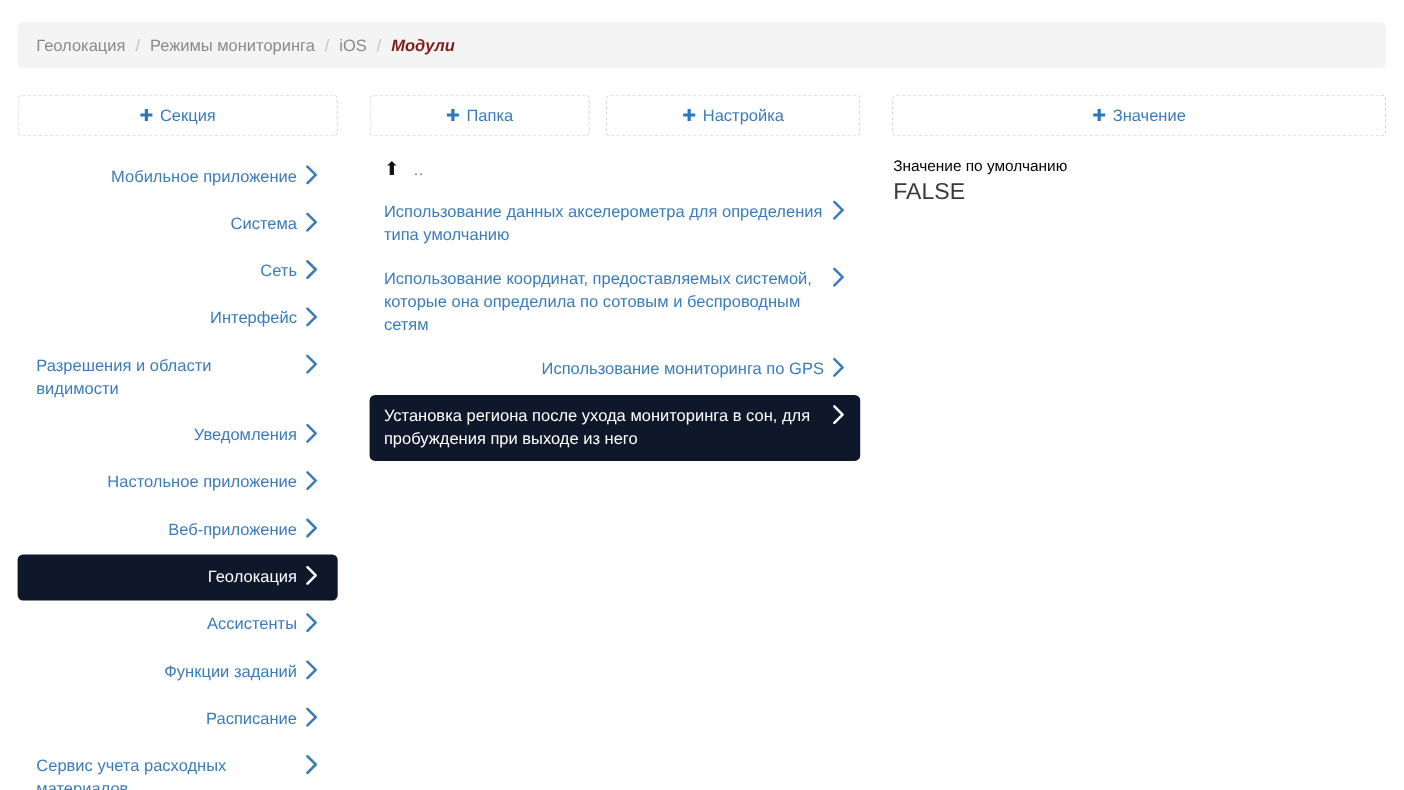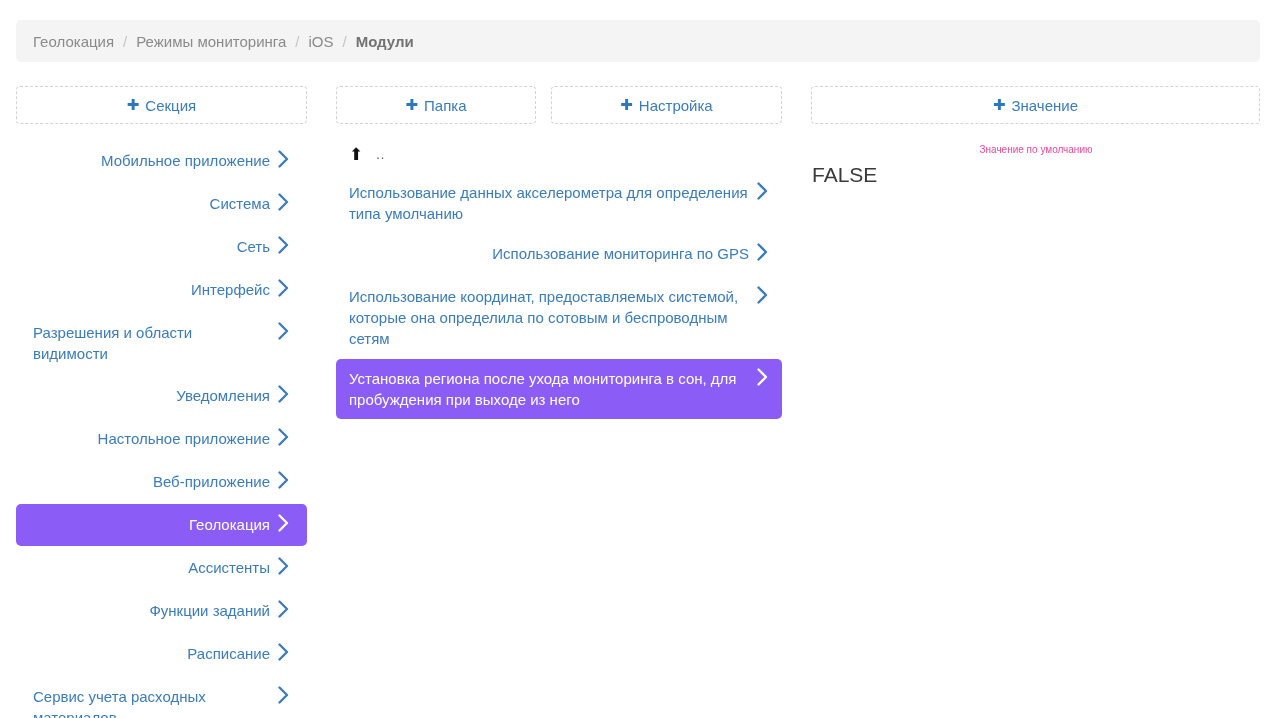--- a/index.html
+++ b/index.html
@@ -27,22 +27,23 @@
     align-items: center;
     padding-left: 17px;
   }
   .crumb {
     font-size: 15px;
     color: #8a8a8a;
     text-decoration: none;
     white-space: nowrap;
   }
   .crumb.active {
-    color: #737373;
+    color: #7f1d1d;
     font-weight: bold;
+    font-style: italic;
   }
   .crumb-sep {
     font-size: 15px;
     color: #c4c4c4;
     margin: 0 9px;
     user-select: none;
   }
 
   
   .add-btn {
@@ -98,21 +99,21 @@
     color: #3b7cb8;
   }
   .nav-row .chev {
     flex: 0 0 auto;
     color: #3b7cb8;
     line-height: 20px;
     display: block;
   }
   .nav-row .chev svg { display: block; }
   .nav-row.selected {
-    background: #8b5cf6;
+    background: #0f172a;
   }
   .nav-row.selected .label { color: #ffffff; }
   .nav-row.selected .chev  { color: #ffffff; }
 
   
   .col-items .nav-row {
     padding: 9px 14px 9px 13px;
   }
   .col-items .nav-row .label { line-height: 21px; }
 
@@ -132,25 +133,24 @@
     line-height: 1;
   }
   .up-row .dots {
     font-size: 13px;
     color: #555555;
     letter-spacing: 1px;
   }
 
   
   .detail-label {
-    font-size: 10px;
-    color: #ec4899;
+    font-size: 14px;
+    color: #000000;
     line-height: 20px;
     padding-left: 1px;
-    text-align: center;
   }
   .detail-value {
     font-size: 21px;
     color: #3a3a3a;
     line-height: 28px;
     padding-left: 1px;
     margin-top: 1px;
   }
 </style>
 </head>
@@ -298,29 +298,29 @@
   <div id="modules-rows">
       <div class="nav-row">
         <span class="label">Использование данных акселерометра для определения типа умолчанию</span>
         <span class="chev">
           <svg width="11" height="18" viewBox="0 0 11 18" fill="none" xmlns="http://www.w3.org/2000/svg">
             <path d="M1.5 1.5 L9 9 L1.5 16.5" stroke="currentColor" stroke-width="2.3" stroke-linecap="round" stroke-linejoin="round"></path>
           </svg>
         </span>
       </div>
       <div class="nav-row">
-        <span class="label">Использование мониторинга по GPS</span>
+        <span class="label">Использование координат, предоставляемых системой, которые она определила по сотовым и беспроводным сетям</span>
         <span class="chev">
           <svg width="11" height="18" viewBox="0 0 11 18" fill="none" xmlns="http://www.w3.org/2000/svg">
             <path d="M1.5 1.5 L9 9 L1.5 16.5" stroke="currentColor" stroke-width="2.3" stroke-linecap="round" stroke-linejoin="round"></path>
           </svg>
         </span>
       </div>
       <div class="nav-row">
-        <span class="label">Использование координат, предоставляемых системой, которые она определила по сотовым и беспроводным сетям</span>
+        <span class="label">Использование мониторинга по GPS</span>
         <span class="chev">
           <svg width="11" height="18" viewBox="0 0 11 18" fill="none" xmlns="http://www.w3.org/2000/svg">
             <path d="M1.5 1.5 L9 9 L1.5 16.5" stroke="currentColor" stroke-width="2.3" stroke-linecap="round" stroke-linejoin="round"></path>
           </svg>
         </span>
       </div>
       <div class="nav-row selected">
         <span class="label">Установка региона после ухода мониторинга в сон, для пробуждения при выходе из него</span>
         <span class="chev">
           <svg width="11" height="18" viewBox="0 0 11 18" fill="none" xmlns="http://www.w3.org/2000/svg">

